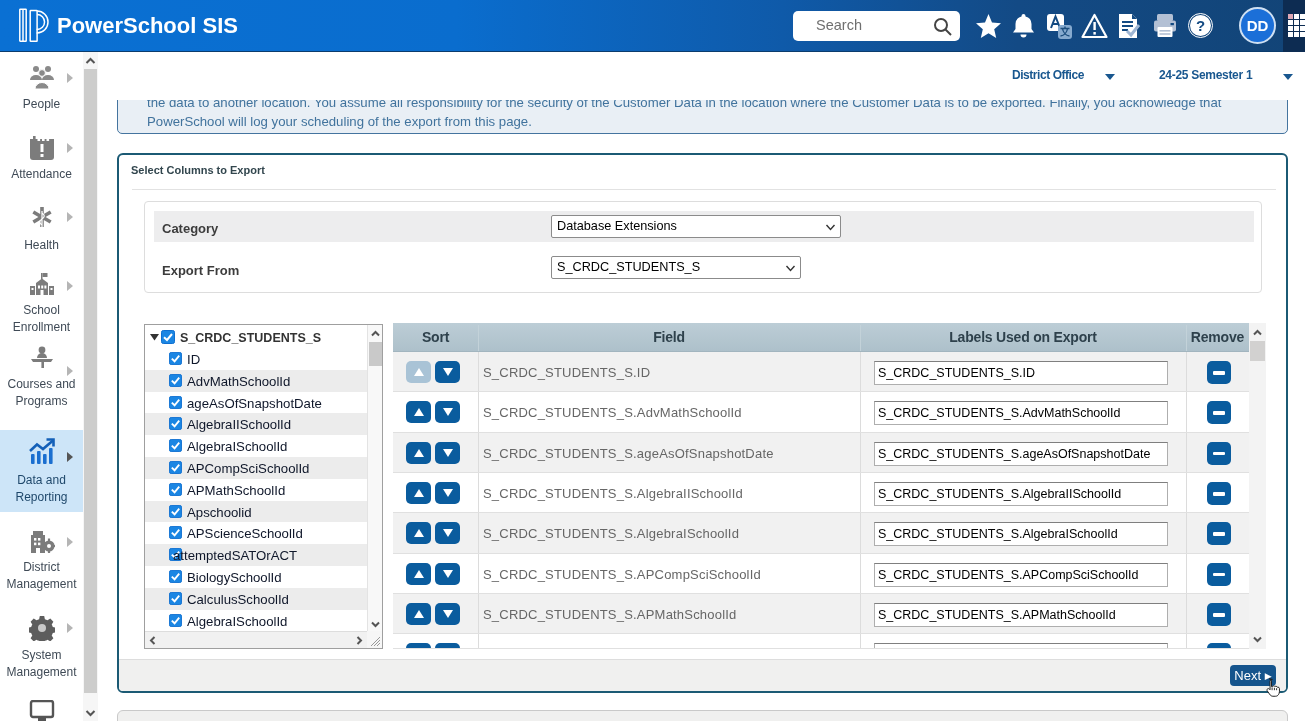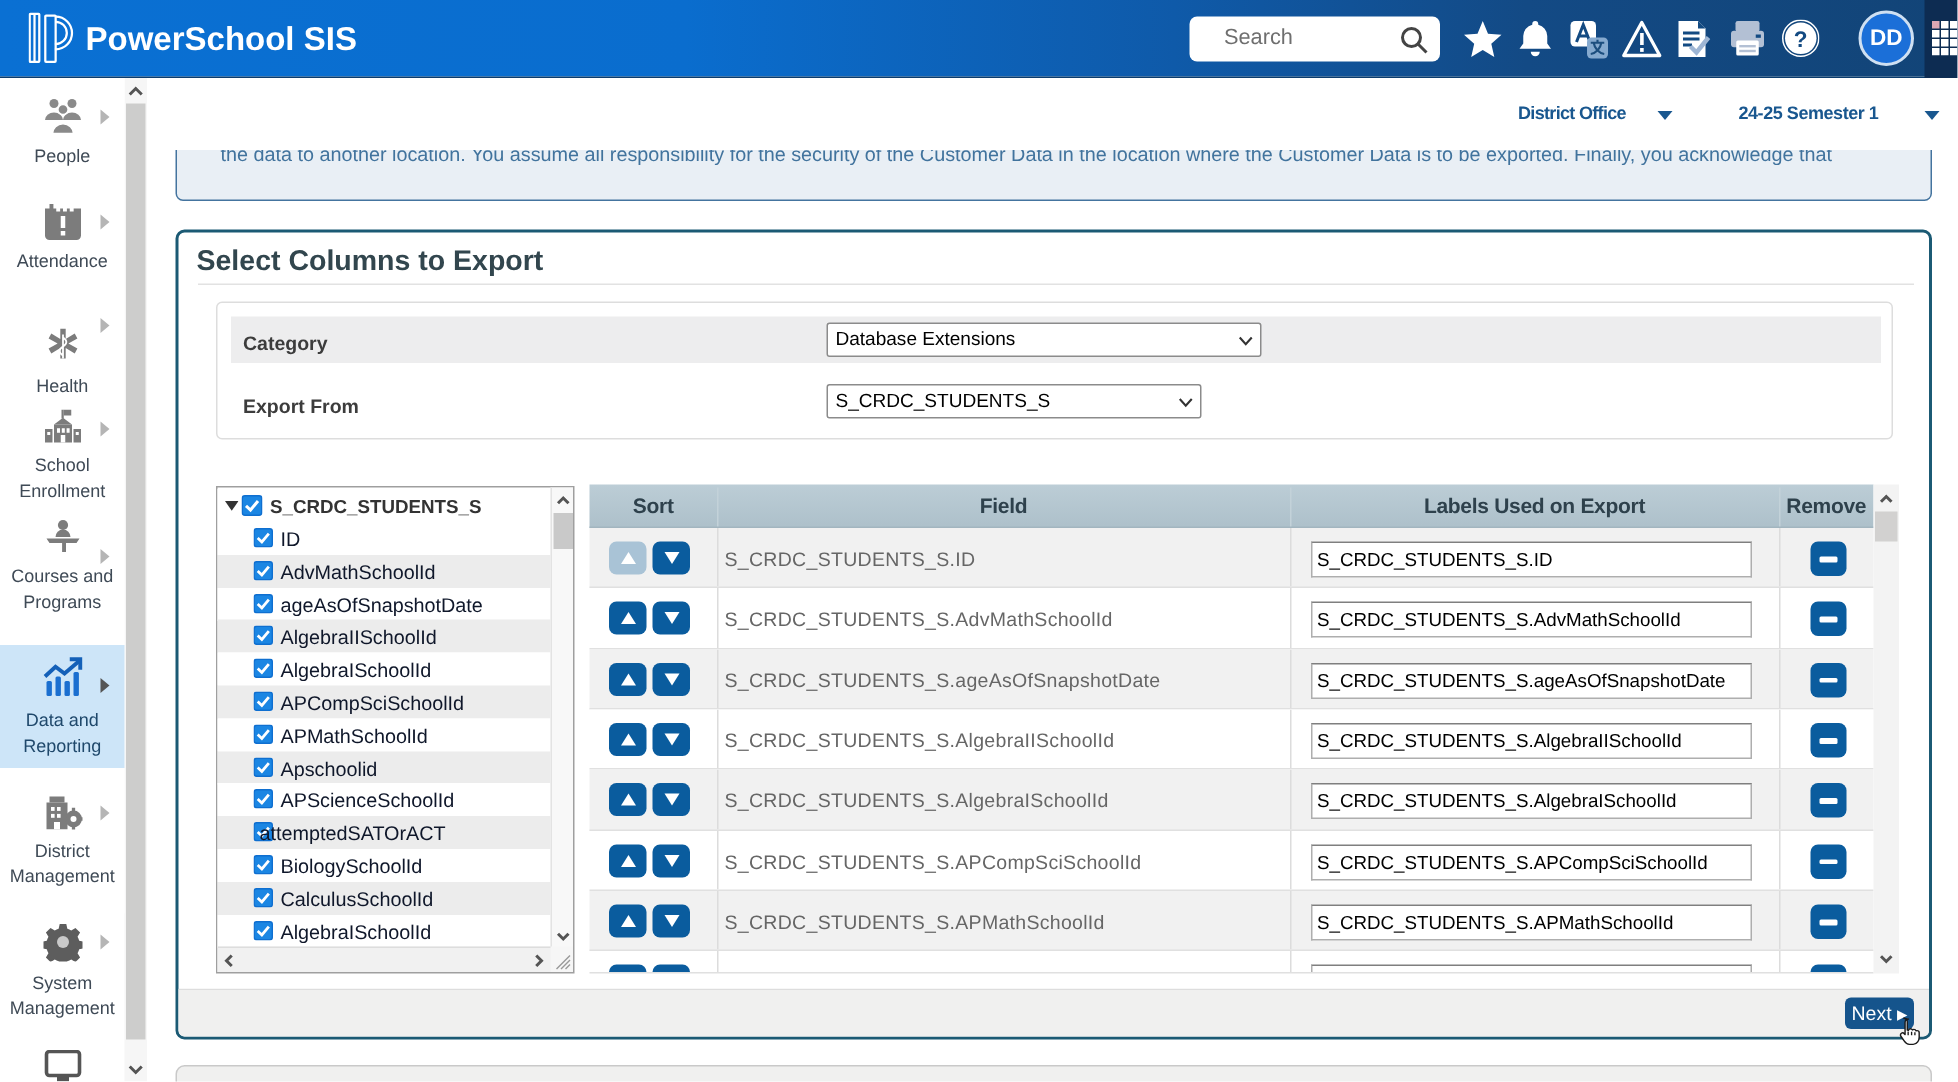--- a/index.html
+++ b/index.html
@@ -38,21 +38,21 @@
 
 
 #alert { position:absolute; left:117px; top:86px; width:1171px; height:48px; background:#e9eff5;
   border:1px solid #44749f; border-radius:5px; z-index:3; color:#41739d; font-size:13.2px; }
 #alert .l1 { position:absolute; left:29px; top:8px; white-space:nowrap; }
 #alert .l2 { position:absolute; left:29px; top:27px; white-space:nowrap; }
 
 
 #panel { position:absolute; left:117px; top:153px; width:1171px; height:540px; background:#fff;
   border:2px solid #1b5a74; border-radius:6px; z-index:4; }
-#panel h1 { position:absolute; left:12px; top:9px; font-size:19px; color:#32464e; font-weight:bold; }
+#panel h1 { position:absolute; left:12px; top:9px; font-size:11px; color:#32464e; font-weight:bold; }
 #panel .hr { position:absolute; left:13px; top:34px; width:1144px; height:1px; background:#e2e2e2; }
 
 
 #formbox { position:absolute; left:25px; top:46px; width:1118px; height:92px; border:1px solid #ddd; border-radius:4px; background:#fff; }
 .frow-label { position:absolute; font-size:13px; font-weight:bold; color:#3c3c3c; }
 #catrow { position:absolute; left:9px; top:9px; width:1100px; height:31px; background:#ededee; }
 .sel { position:absolute; background:#fff; border:1px solid #8b8b8b; border-radius:2px; font-size:12.7px; color:#000; }
 .sel .txt { position:absolute; left:5px; top:3px; white-space:nowrap; }
 .sel svg { position:absolute; right:4px; top:6px; }
 
@@ -192,21 +192,21 @@
     <rect x="4" y="0" width="2.6" height="6" fill="#7c7c7c"></rect>
         <rect x="9" y="0" width="2.6" height="6" fill="#fff" opacity="0"></rect>
     <rect x="8.5" y="1" width="2.6" height="4" fill="#fff"></rect>
         <rect x="13" y="1" width="2.6" height="4" fill="#fff"></rect>
         <rect x="17.5" y="1" width="2.6" height="4" fill="#fff"></rect>
     <rect x="11.5" y="8" width="3" height="8" fill="#fff"></rect>
         <rect x="11.5" y="18" width="3" height="3" fill="#fff"></rect>
   </svg><div class="lbl" style="margin-top:3px">Attendance</div></div>
   <div class="sarrow" style="left:67px; top:91px"></div>
 
-  <div class="sitem" style="top:167px"><svg width="24" height="24" viewBox="0 0 24 24">
+  <div class="sitem" style="top:155px"><svg width="24" height="24" viewBox="0 0 24 24">
     <g fill="#7c7c7c">
           <path d="M10.2 0 h3.6 v7 l6-3.6 1.8 3.2 -6 3.4 6 3.4 -1.8 3.2 -6-3.6 v7 h-3.6 v-7 l-6 3.6 -1.8-3.2 6-3.4 -6-3.4 1.8-3.2 6 3.6 Z"></path>
         </g>
     <path d="M12 4 v16 M12 6 c3 2 3 4 0 6 c-3 2 -3 4 0 6" stroke="#fff" stroke-width="1.2" fill="none"></path>
   </svg><div class="lbl" style="margin-top:3px">Health</div></div>
   <div class="sarrow" style="left:67px; top:160px"></div>
 
   <div class="sitem" style="top:221px"><svg width="26" height="23" viewBox="0 0 26 23">
     <g fill="#7c7c7c">
       <rect x="12" y="0" width="1.5" height="6"></rect>
@@ -296,20 +296,21 @@
 
 <div id="navrow">
   <div class="navlink" style="left:914px; letter-spacing:-0.45px">District Office</div>
   <div class="navcaret" style="left:1007px"></div>
   <div class="navlink" style="left:1061px">24-25 Semester 1</div>
   <div class="navcaret" style="left:1185px"></div>
 </div>
 
 <div id="alert">
   <div class="l1">the data to another location. You assume all responsibility for the security of the Customer Data in the location where the Customer Data is to be exported. Finally, you acknowledge that</div>
+  <div class="l2">PowerSchool will log your scheduling of the export from this page.</div>
 </div>
 
 <div id="panel">
   <h1>Select Columns to Export</h1>
   <div class="hr"></div>
 
   <div id="formbox">
     <div id="catrow"></div>
     <div class="frow-label" style="left:17px; top:19px">Category</div>
     <div class="sel" style="left:406px; top:13px; width:290px; height:23px;">

